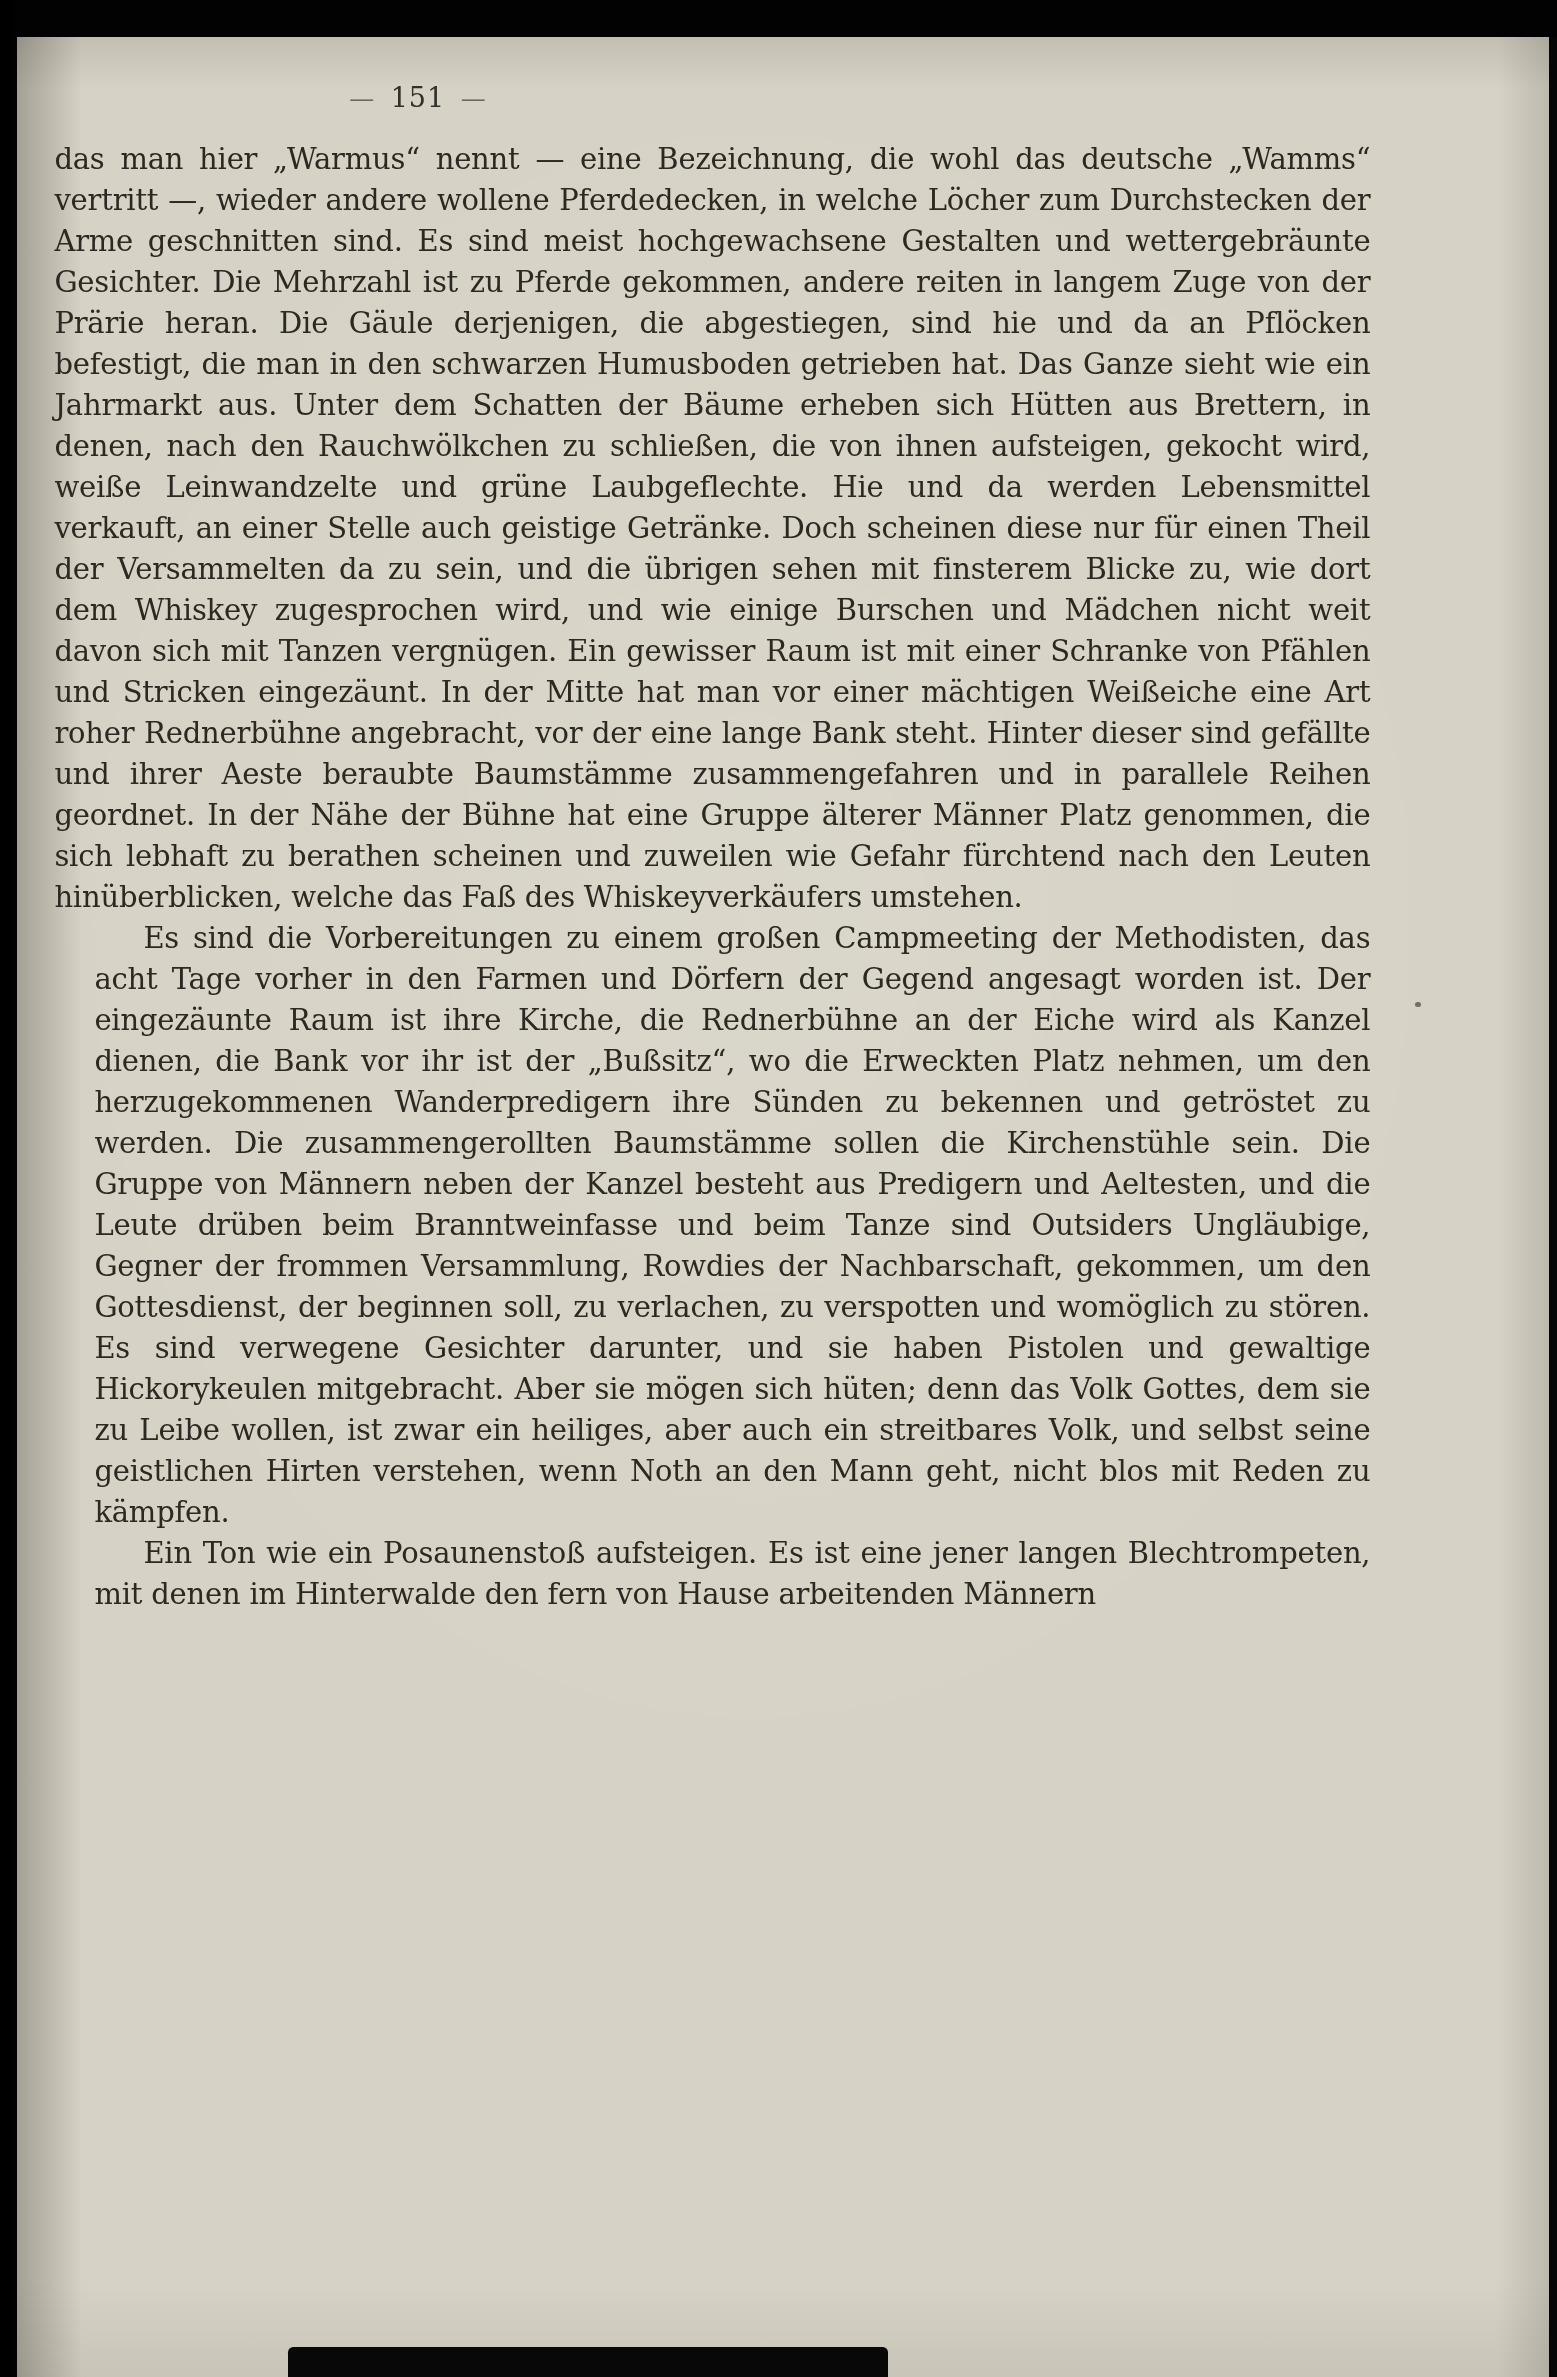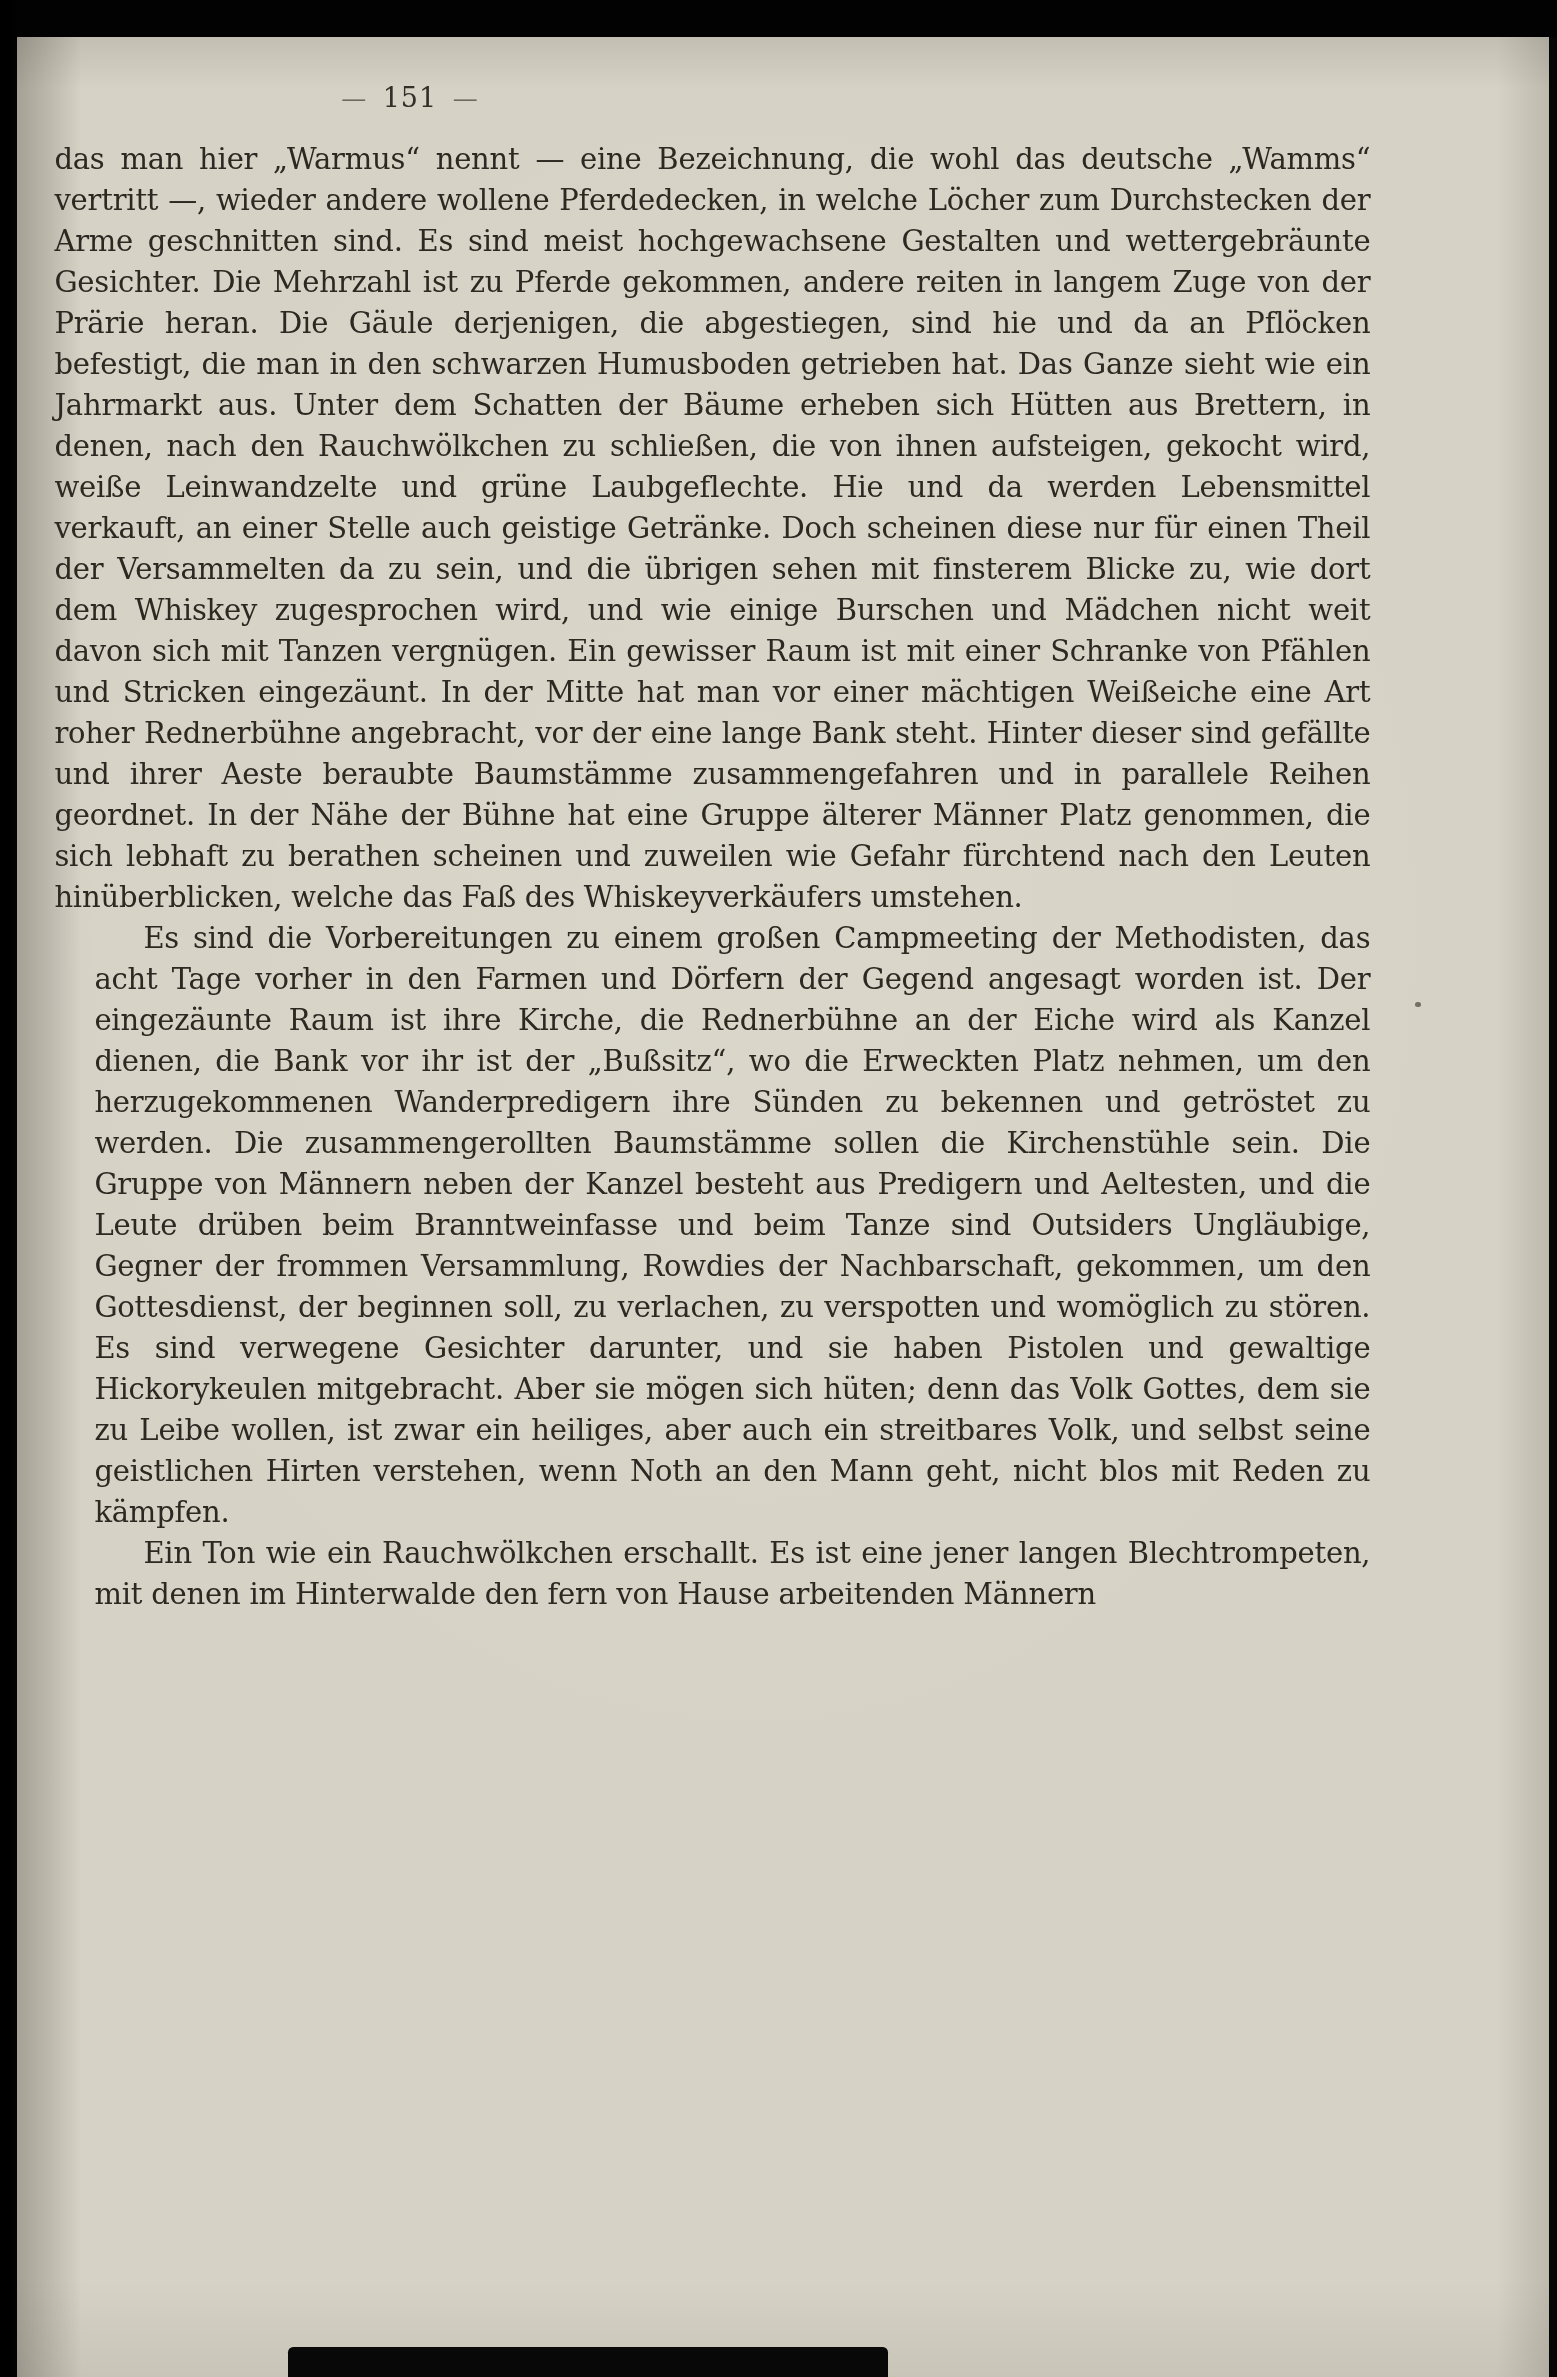--- a/index.html
+++ b/index.html
@@ -29,20 +29,21 @@
   .pagehead {
     position: absolute;
     top: 45px;
     left: 0;
     width: 785px;
     text-align: center;
     font-size: 27px;
     color: #35312a;
     letter-spacing: 0.9px;
     user-select: none;
+    padding-left: 8px;
   }
   .pagehead .dash {
     color: #6e6a60;
     margin: 0 15.7px;
     font-size: 25px;
   }
   .pagehead .num {
     color: #33302a;
   }
   .textblock {
@@ -110,21 +111,21 @@
 
   <div class="paper">
 
     <div class="pagehead">
       <span class="dash">—</span><span class="num">151</span><span class="dash">—</span>
     </div>
 
     <div class="textblock">
       <p>das man hier „Warmus“ nennt — eine Bezeichnung, die wohl das deutsche „Wamms“ vertritt —, wieder andere wollene Pferdedecken, in welche Löcher zum Durchstecken der Arme geschnitten sind. Es sind meist hochgewachsene Gestalten und wettergebräunte Gesichter. Die Mehrzahl ist zu Pferde gekommen, andere reiten in langem Zuge von der Prärie heran. Die Gäule derjenigen, die abgestiegen, sind hie und da an Pflöcken befestigt, die man in den schwarzen Humusboden getrieben hat. Das Ganze sieht wie ein Jahrmarkt aus. Unter dem Schatten der Bäume erheben sich Hütten aus Brettern, in denen, nach den Rauchwölkchen zu schließen, die von ihnen aufsteigen, gekocht wird, weiße Leinwandzelte und grüne Laubgeflechte. Hie und da werden Lebensmittel verkauft, an einer Stelle auch geistige Getränke. Doch scheinen diese nur für einen Theil der Versammelten da zu sein, und die übrigen sehen mit finsterem Blicke zu, wie dort dem Whiskey zugesprochen wird, und wie einige Burschen und Mädchen nicht weit davon sich mit Tanzen vergnügen. Ein gewisser Raum ist mit einer Schranke von Pfählen und Stricken eingezäunt. In der Mitte hat man vor einer mächtigen Weißeiche eine Art roher Rednerbühne angebracht, vor der eine lange Bank steht. Hinter dieser sind gefällte und ihrer Aeste beraubte Baumstämme zusammengefahren und in parallele Reihen geordnet. In der Nähe der Bühne hat eine Gruppe älterer Männer Platz genommen, die sich lebhaft zu berathen scheinen und zuweilen wie Gefahr fürchtend nach den Leuten hinüberblicken, welche das Faß des Whiskeyverkäufers umstehen.</p>
       <p class="indent">Es sind die Vorbereitungen zu einem großen Campmeeting der Methodisten, das acht Tage vorher in den Farmen und Dörfern der Gegend angesagt worden ist. Der eingezäunte Raum ist ihre Kirche, die Rednerbühne an der Eiche wird als Kanzel dienen, die Bank vor ihr ist der „Bußsitz“, wo die Erweckten Platz nehmen, um den herzugekommenen Wanderpredigern ihre Sünden zu bekennen und getröstet zu werden. Die zusammengerollten Baumstämme sollen die Kirchenstühle sein. Die Gruppe von Männern neben der Kanzel besteht aus Predigern und Aeltesten, und die Leute drüben beim Branntweinfasse und beim Tanze sind Outsiders Ungläubige, Gegner der frommen Versammlung, Rowdies der Nachbarschaft, gekommen, um den Gottesdienst, der beginnen soll, zu verlachen, zu verspotten und womöglich zu stören. Es sind verwegene Gesichter darunter, und sie haben Pistolen und gewaltige Hickorykeulen mitgebracht. Aber sie mögen sich hüten; denn das Volk Gottes, dem sie zu Leibe wollen, ist zwar ein heiliges, aber auch ein streitbares Volk, und selbst seine geistlichen Hirten verstehen, wenn Noth an den Mann geht, nicht blos mit Reden zu kämpfen.</p>
-      <p class="indent">Ein Ton wie ein Rauchwölkchen erschallt. Es ist eine jener langen Blechtrompeten, mit denen im Hinterwalde den fern von Hause arbeitenden Männern</p>
+      <p class="indent">Ein Ton wie ein Posaunenstoß aufsteigen. Es ist eine jener langen Blechtrompeten, mit denen im Hinterwalde den fern von Hause arbeitenden Männern</p>
     </div>
 
     <div class="speck"></div>
   </div>
 
   <div class="bottom-bar"></div>
 
 </div>
 
 

